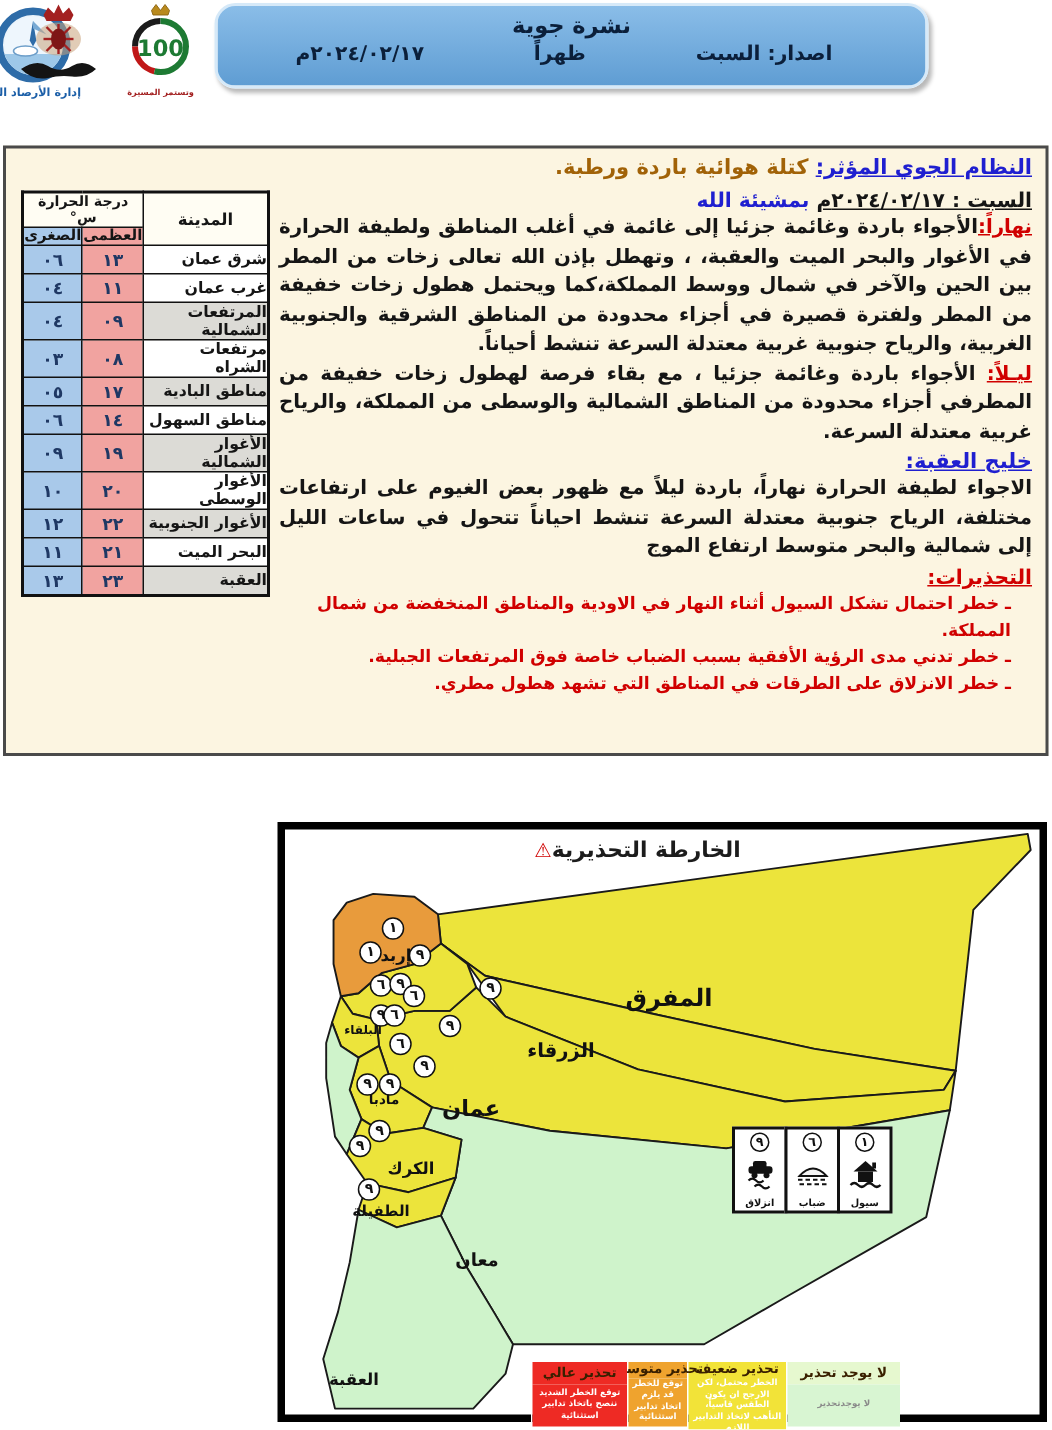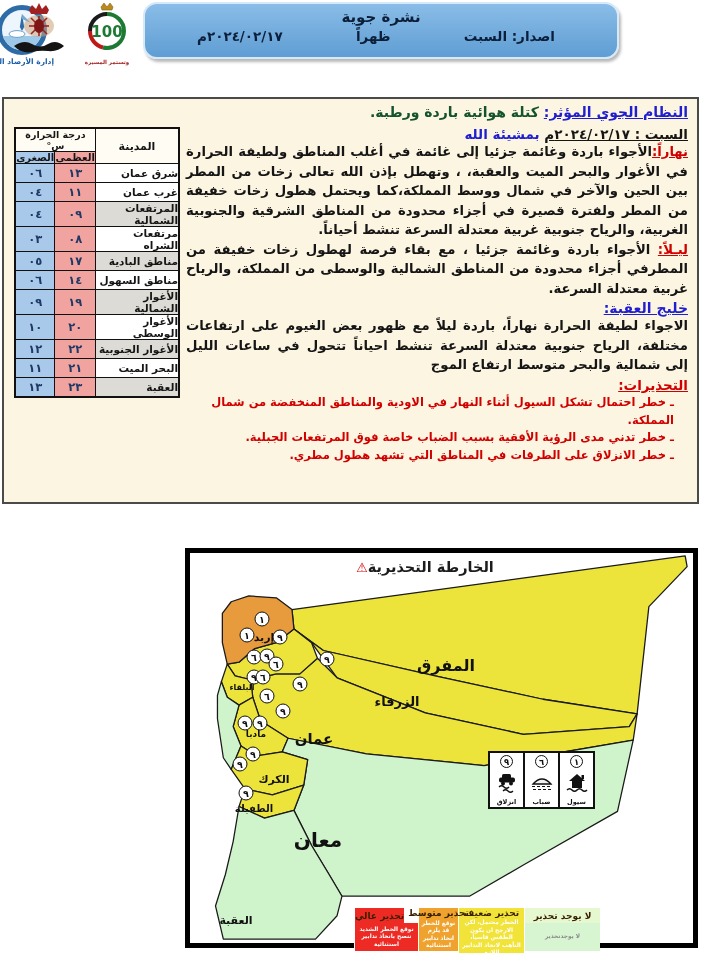--- a/index.html
+++ b/index.html
@@ -20,21 +20,21 @@
   .logo-cent{position:absolute;left:76px;top:1px;width:62px;text-align:center;}
   .logo-cent .cap{font-size:5.5px;color:#a32020;font-weight:bold;margin-top:-2px;}
   .logo-crest{position:absolute;left:6px;top:2px;width:66px;text-align:center;}
 
   
   .bulletin{position:absolute;left:2px;top:97px;width:697px;height:407px;background:#fcf5e1;
     border:2px solid #4a4a4a;padding:5px 9px 4px 8px;color:#151515;}
   .b-title{font-size:14px;font-weight:bold;margin-bottom:6px;}
   .lbl-blue{color:#1f1fd0;text-decoration:underline;}
   .lbl-red{color:#d00000;text-decoration:underline;}
-  .txt-red{color:#14532d;}
+  .txt-red{color:#a16207;}
   .txt-blue{color:#1f1fd0;}
   .b-date{font-size:13.5px;font-weight:bold;}
   .b-date .d{text-decoration:underline;}
   .b-par{font-size:13.2px;font-weight:bold;line-height:1.48;text-align:justify;margin:0;}
   .warn-list{margin:1px 14px 0 0;padding:0;list-style:none;}
   .warn-list li{font-size:11.5px;font-weight:bold;color:#d00000;line-height:1.55;}
 
   
   table.temps{float:left;border-collapse:collapse;width:166px;margin:1px 6px 4px 2px;background:#fff;
     direction:rtl;border:2px solid #111;}
@@ -249,27 +249,27 @@
         </g>
       </svg>
 
       <div class="map-title">
         <span>الخارطة التحذيرية</span><span class="tri">⚠</span>
       </div>
 
       <div id="map-labels">
           <div class="region-label" style="left: 74px; top: 84px; font-size: 11px;">إربد</div>
           <div class="region-label" style="left: 256px; top: 112px; font-size: 16px;">المفرق</div>
-          <div class="region-label" style="left: 207px; top: 148px; font-size: 13px;">الزرقاء</div>
+          <div class="region-label" style="left: 184px; top: 148px; font-size: 13px;">الزرقاء</div>
           <div class="region-label" style="left: 52px; top: 134px; font-size: 8px;">البلقاء</div>
           <div class="region-label" style="left: 124px; top: 186px; font-size: 15px;">عمان</div>
           <div class="region-label" style="left: 66px; top: 181px; font-size: 9px;">مادبا</div>
           <div class="region-label" style="left: 84px; top: 226px; font-size: 11px;">الكرك</div>
           <div class="region-label" style="left: 64px; top: 255px; font-size: 10px;">الطفيلة</div>
-          <div class="region-label" style="left: 128px; top: 287px; font-size: 20px;">معان</div>
+          <div class="region-label" style="left: 128px; top: 287px; font-size: 12px;">معان</div>
           <div class="region-label" style="left: 46px; top: 367px; font-size: 11px;">العقبة</div>
         </div>
       <div id="map-markers">
           <div class="marker" style="left: 72px; top: 66px;">١</div>
           <div class="marker" style="left: 57px; top: 82px;">١</div>
           <div class="marker" style="left: 90px; top: 84px;">٩</div>
           <div class="marker" style="left: 64px; top: 104px;">٦</div>
           <div class="marker" style="left: 77px; top: 103px;">٩</div>
           <div class="marker" style="left: 86px; top: 111px;">٦</div>
           <div class="marker" style="left: 137px; top: 106px;">٩</div>
@@ -331,20 +331,20 @@
             <div class="wl-body" style="background: rgb(216, 245, 210); color: rgb(138, 138, 138);">لا يوجدتحذير</div>
           </div>
           <div class="wl-col" style="width: 66px;">
             <div class="wl-head" style="background: rgb(242, 227, 56);">تحذير ضعيف</div>
             <div class="wl-body" style="background: rgb(242, 227, 56); color: rgb(255, 255, 255);">الخطر محتمل، لكن الارجح ان يكون الطقس قاسياً، التأهب لاتخاذ التدابير اللازم</div>
           </div>
           <div class="wl-col" style="width: 40px;">
             <div class="wl-head" style="background: rgb(239, 163, 46);">تحذير متوسط</div>
             <div class="wl-body" style="background: rgb(239, 163, 46); color: rgb(255, 255, 255);">توقع للخطر قد يلزم اتخاذ تدابير استثنائية</div>
           </div>
-          <div class="wl-col" style="width: 64px; align-items: flex-end;">
+          <div class="wl-col" style="width: 64px;">
             <div class="wl-head" style="background: rgb(238, 42, 36);">تحذير عالي</div>
             <div class="wl-body" style="background: rgb(238, 42, 36); color: rgb(255, 255, 255);">توقع الخطر الشديد ننصح باتخاذ تدابير استثنائية</div>
           </div>
         </div>
     </div>
   </div>
 </div>
 
 </body></html>

